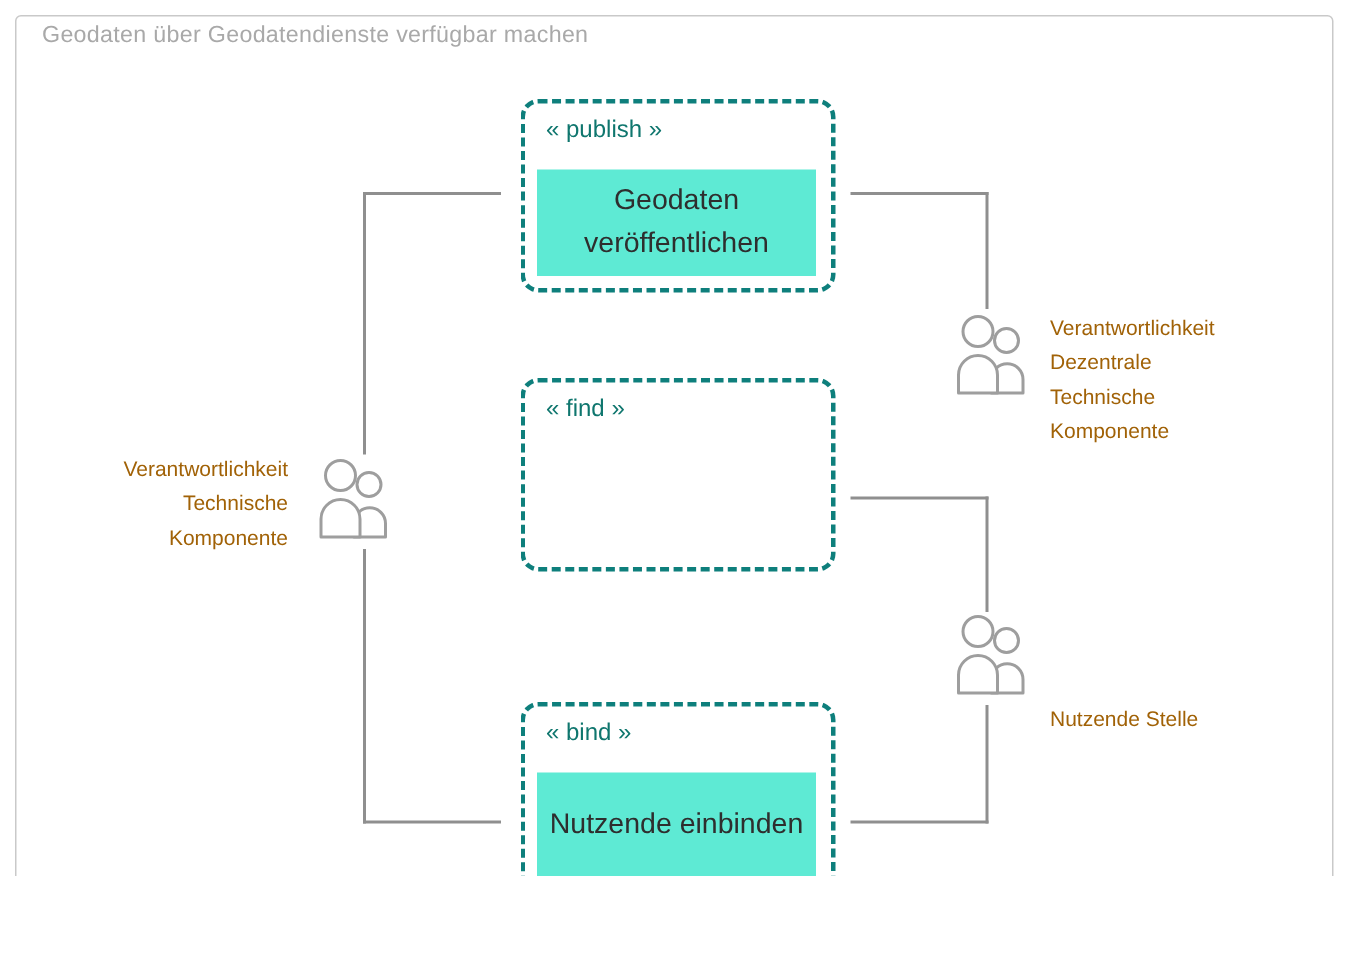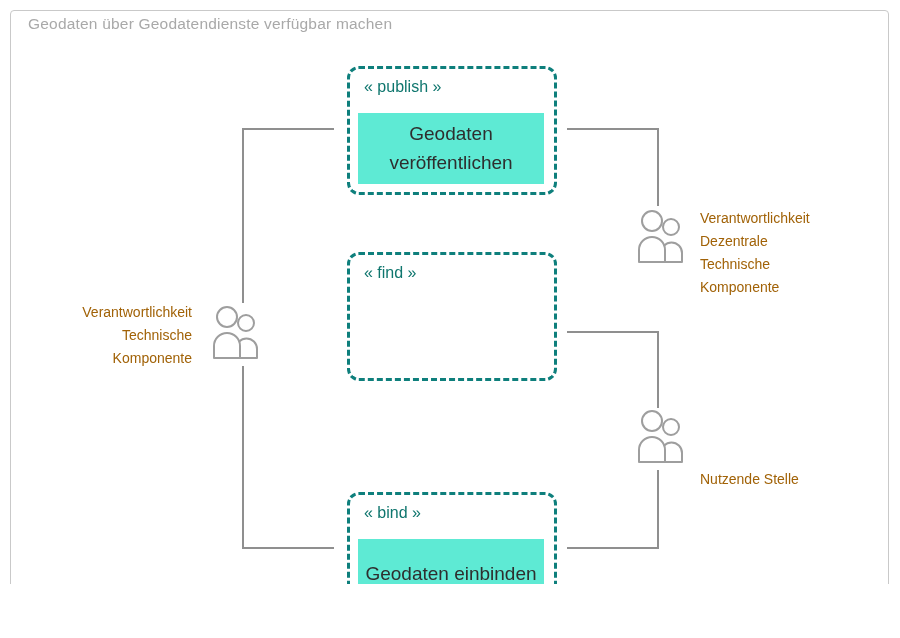--- a/index.html
+++ b/index.html
@@ -5,21 +5,21 @@
   html,body{margin:0;padding:0;background:#ffffff;}
   body{font-family:"Liberation Sans", sans-serif;}
   .canvas{position:relative;width:900px;height:584px;background:#ffffff;overflow:hidden;}
   .frame{position:absolute;left:10px;top:10px;width:877px;height:610px;border:1px solid #c9c9c9;border-radius:4px;background:#ffffff;}
   .diagram-title{position:absolute;left:28px;top:15px;font-size:15.5px;color:#a9a9a9;letter-spacing:.2px;}
   .usecase{position:absolute;width:210px;height:129px;border:3px dashed #0e7f7c;border-radius:12px;box-sizing:border-box;background:#ffffff;}
   .usecase .stereotype{position:absolute;left:14px;top:9px;font-size:16px;color:#0f766e;}
   .usecase .inner{position:absolute;left:8px;top:44px;width:186px;height:71px;background:#5eead4;display:flex;align-items:center;justify-content:center;text-align:center;font-size:19px;line-height:1.5;color:#2e2e2e;}
   .uc-publish{left:347px;top:66px;}
   .uc-find{left:347px;top:252px;}
-  .uc-bind{left:347px;top:492px;}
+  .uc-bind{left:347px;top:468px;}
   .line{position:absolute;background:#8f8f8f;}
   .actor-icon{position:absolute;width:52px;height:54px;}
   .actor-text{position:absolute;font-size:14px;line-height:23px;color:#a16207;}
   .t-right{text-align:right;}
   .t-left{text-align:left;}
 </style>
 </head>
 <body>
 
 <div class="canvas">
@@ -44,21 +44,21 @@
     <div class="stereotype">« publish »</div>
     <div class="inner">Geodaten veröffentlichen</div>
   </div>
 
   <div class="usecase uc-find">
     <div class="stereotype">« find »</div>
   </div>
 
   <div class="usecase uc-bind">
     <div class="stereotype">« bind »</div>
-    <div class="inner">Geodaten einbinden</div>
+    <div class="inner">Nutzende einbinden</div>
   </div>
 
   <div class="actor-icon" style="left:211px;top:306px;">
     <svg width="52" height="54" viewBox="0 0 52 54">
       <g fill="#ffffff" stroke="#9e9e9e" stroke-width="2" stroke-linejoin="round">
         <circle cx="35" cy="17" r="8"></circle>
         <path d="M25 52 v-9 a10.5 10.5 0 0 1 21 0 v9 z"></path>
         <circle cx="16" cy="11" r="10"></circle>
         <path d="M3 52 v-12 a13 13 0 0 1 26 0 v12 z"></path>
       </g>

